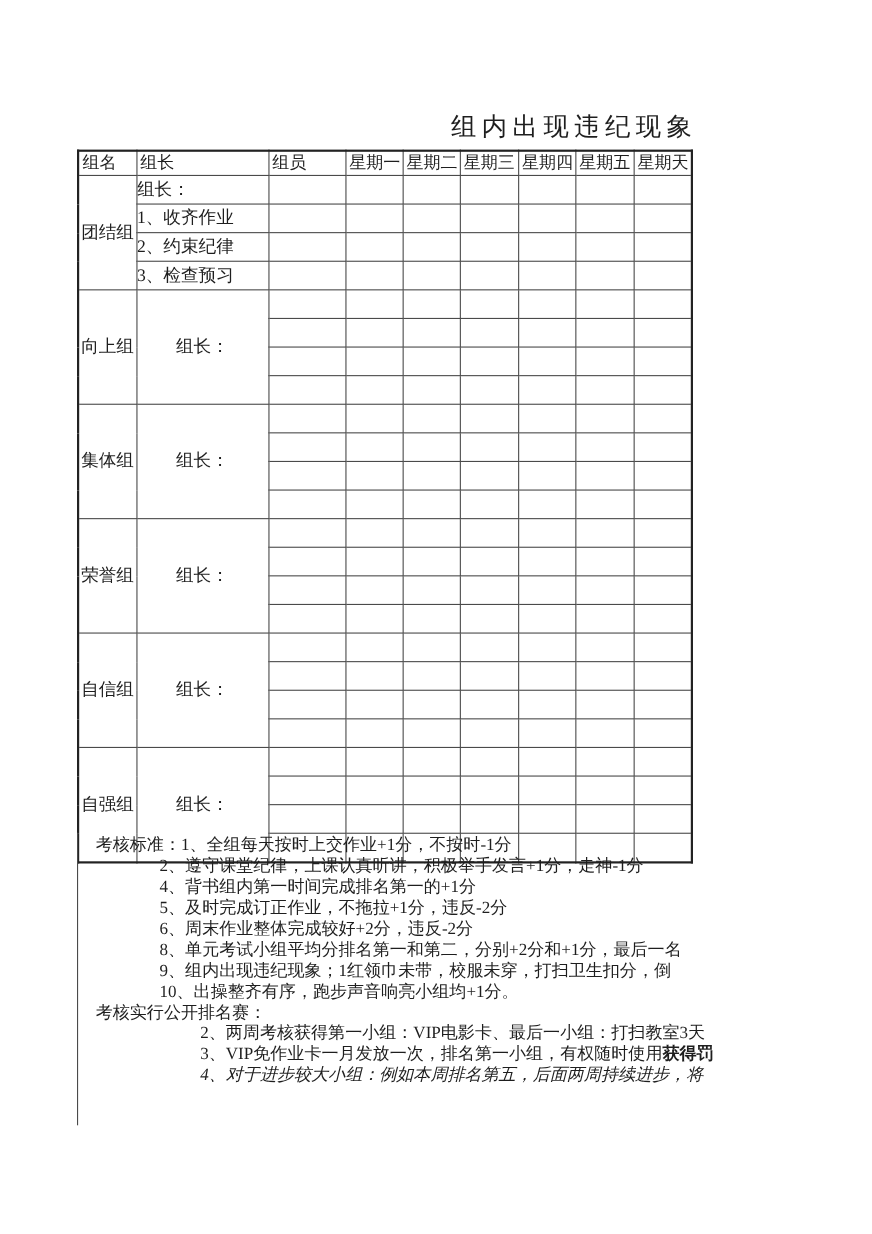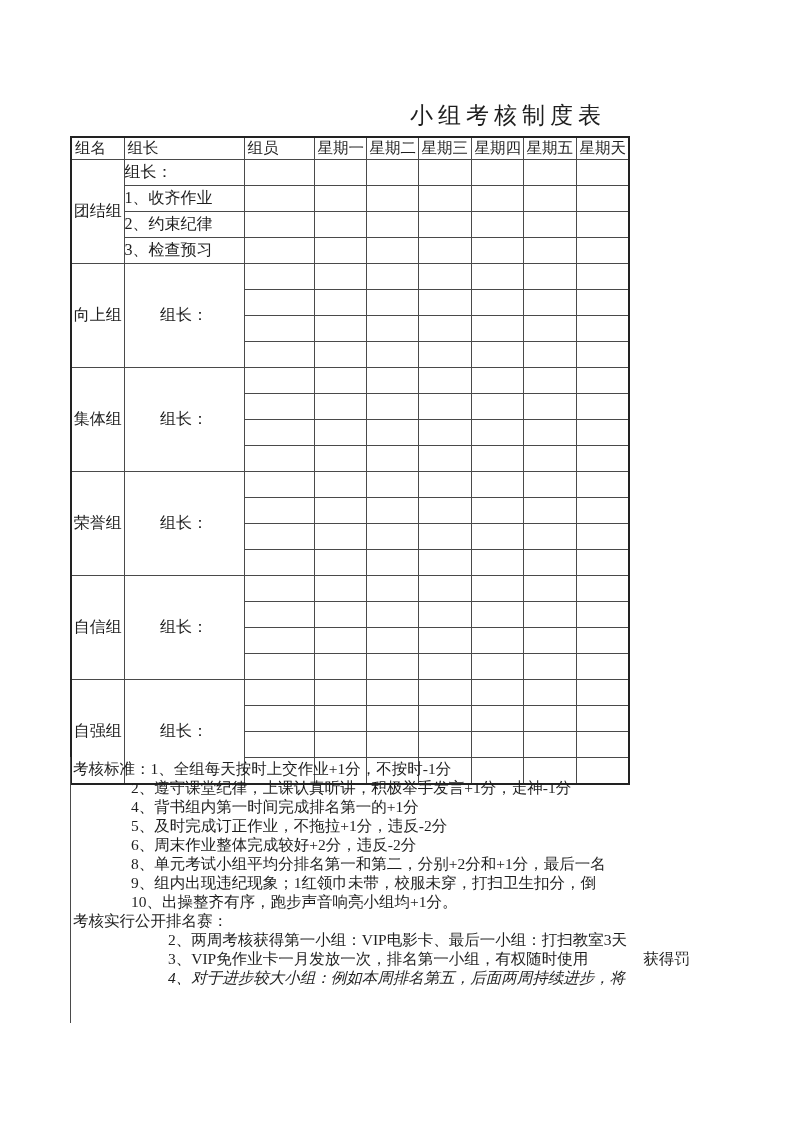--- a/index.html
+++ b/index.html
@@ -13,31 +13,31 @@
                 overflow:hidden;white-space:nowrap;vertical-align:middle;}
   table.grid thead td{height:19px;font-size:15.5px;padding-left:3px;}
   td.st{border-top:2px solid #222;}
   td.gname{text-align:center;}
   td.lead{text-align:center;}
   td.duty{padding-left:18px;}
   td.duty0{padding-left:26px;}
   .notes{position:absolute;left:70px;top:757px;width:722px;height:266px;
          border-left:1px solid #4a4a4a;font-size:15.5px;line-height:19px;
          padding-top:2px;box-sizing:border-box;}
-  .nl{white-space:nowrap;overflow:hidden;padding-left:2px;}
+  .nl{white-space:nowrap;overflow:hidden;padding-left:16px;}
   .ind1{margin-left:58px;}
   .ind2{margin-left:95px;}
   .clipA{max-width:477px;}
   .clipB{max-width:462px;font-style:italic;}
-  .ov{margin-left:55px;}
+  .ov{font-weight:bold;}
 </style>
 </head>
 <body>
 
-<div class="title">小组考核制度表</div>
+<div class="title">组内出现违纪现象</div>
 
 <table class="grid">
 <colgroup>
   <col style="width:53px">
       <col style="width:120px">
       <col style="width:70px">
   <col style="width:52px">
       <col style="width:52px">
       <col style="width:53px">
   <col style="width:52px">

